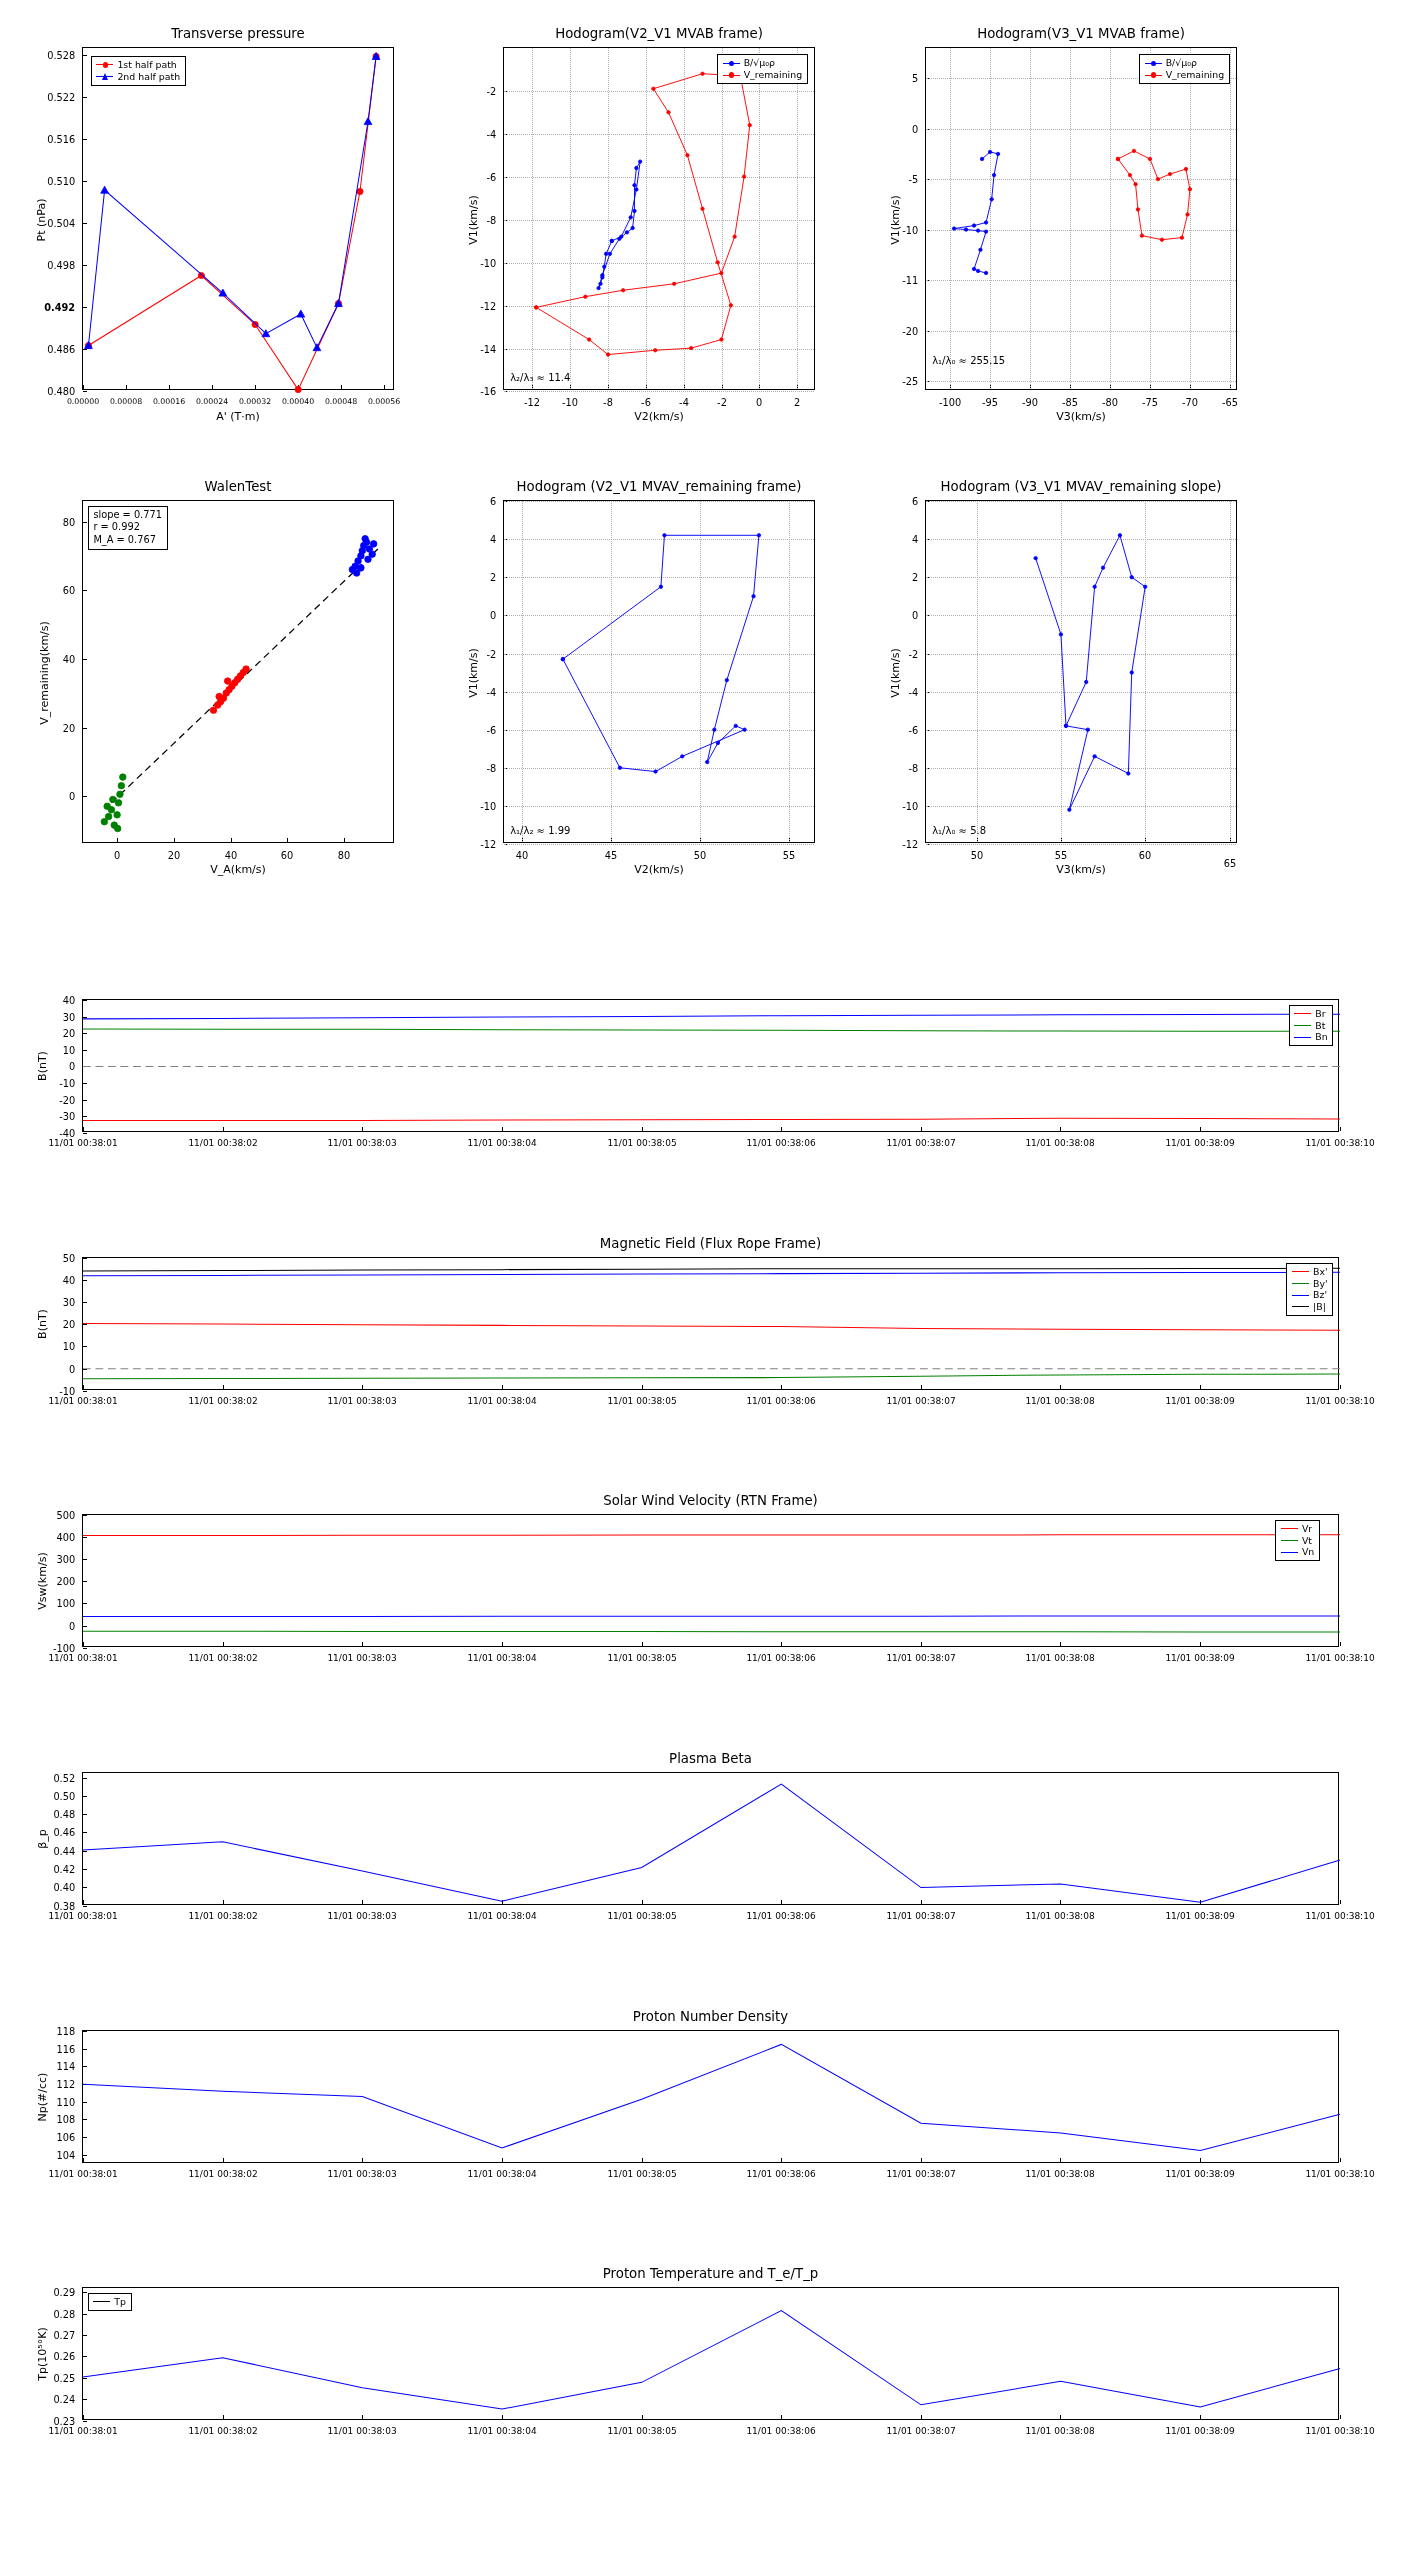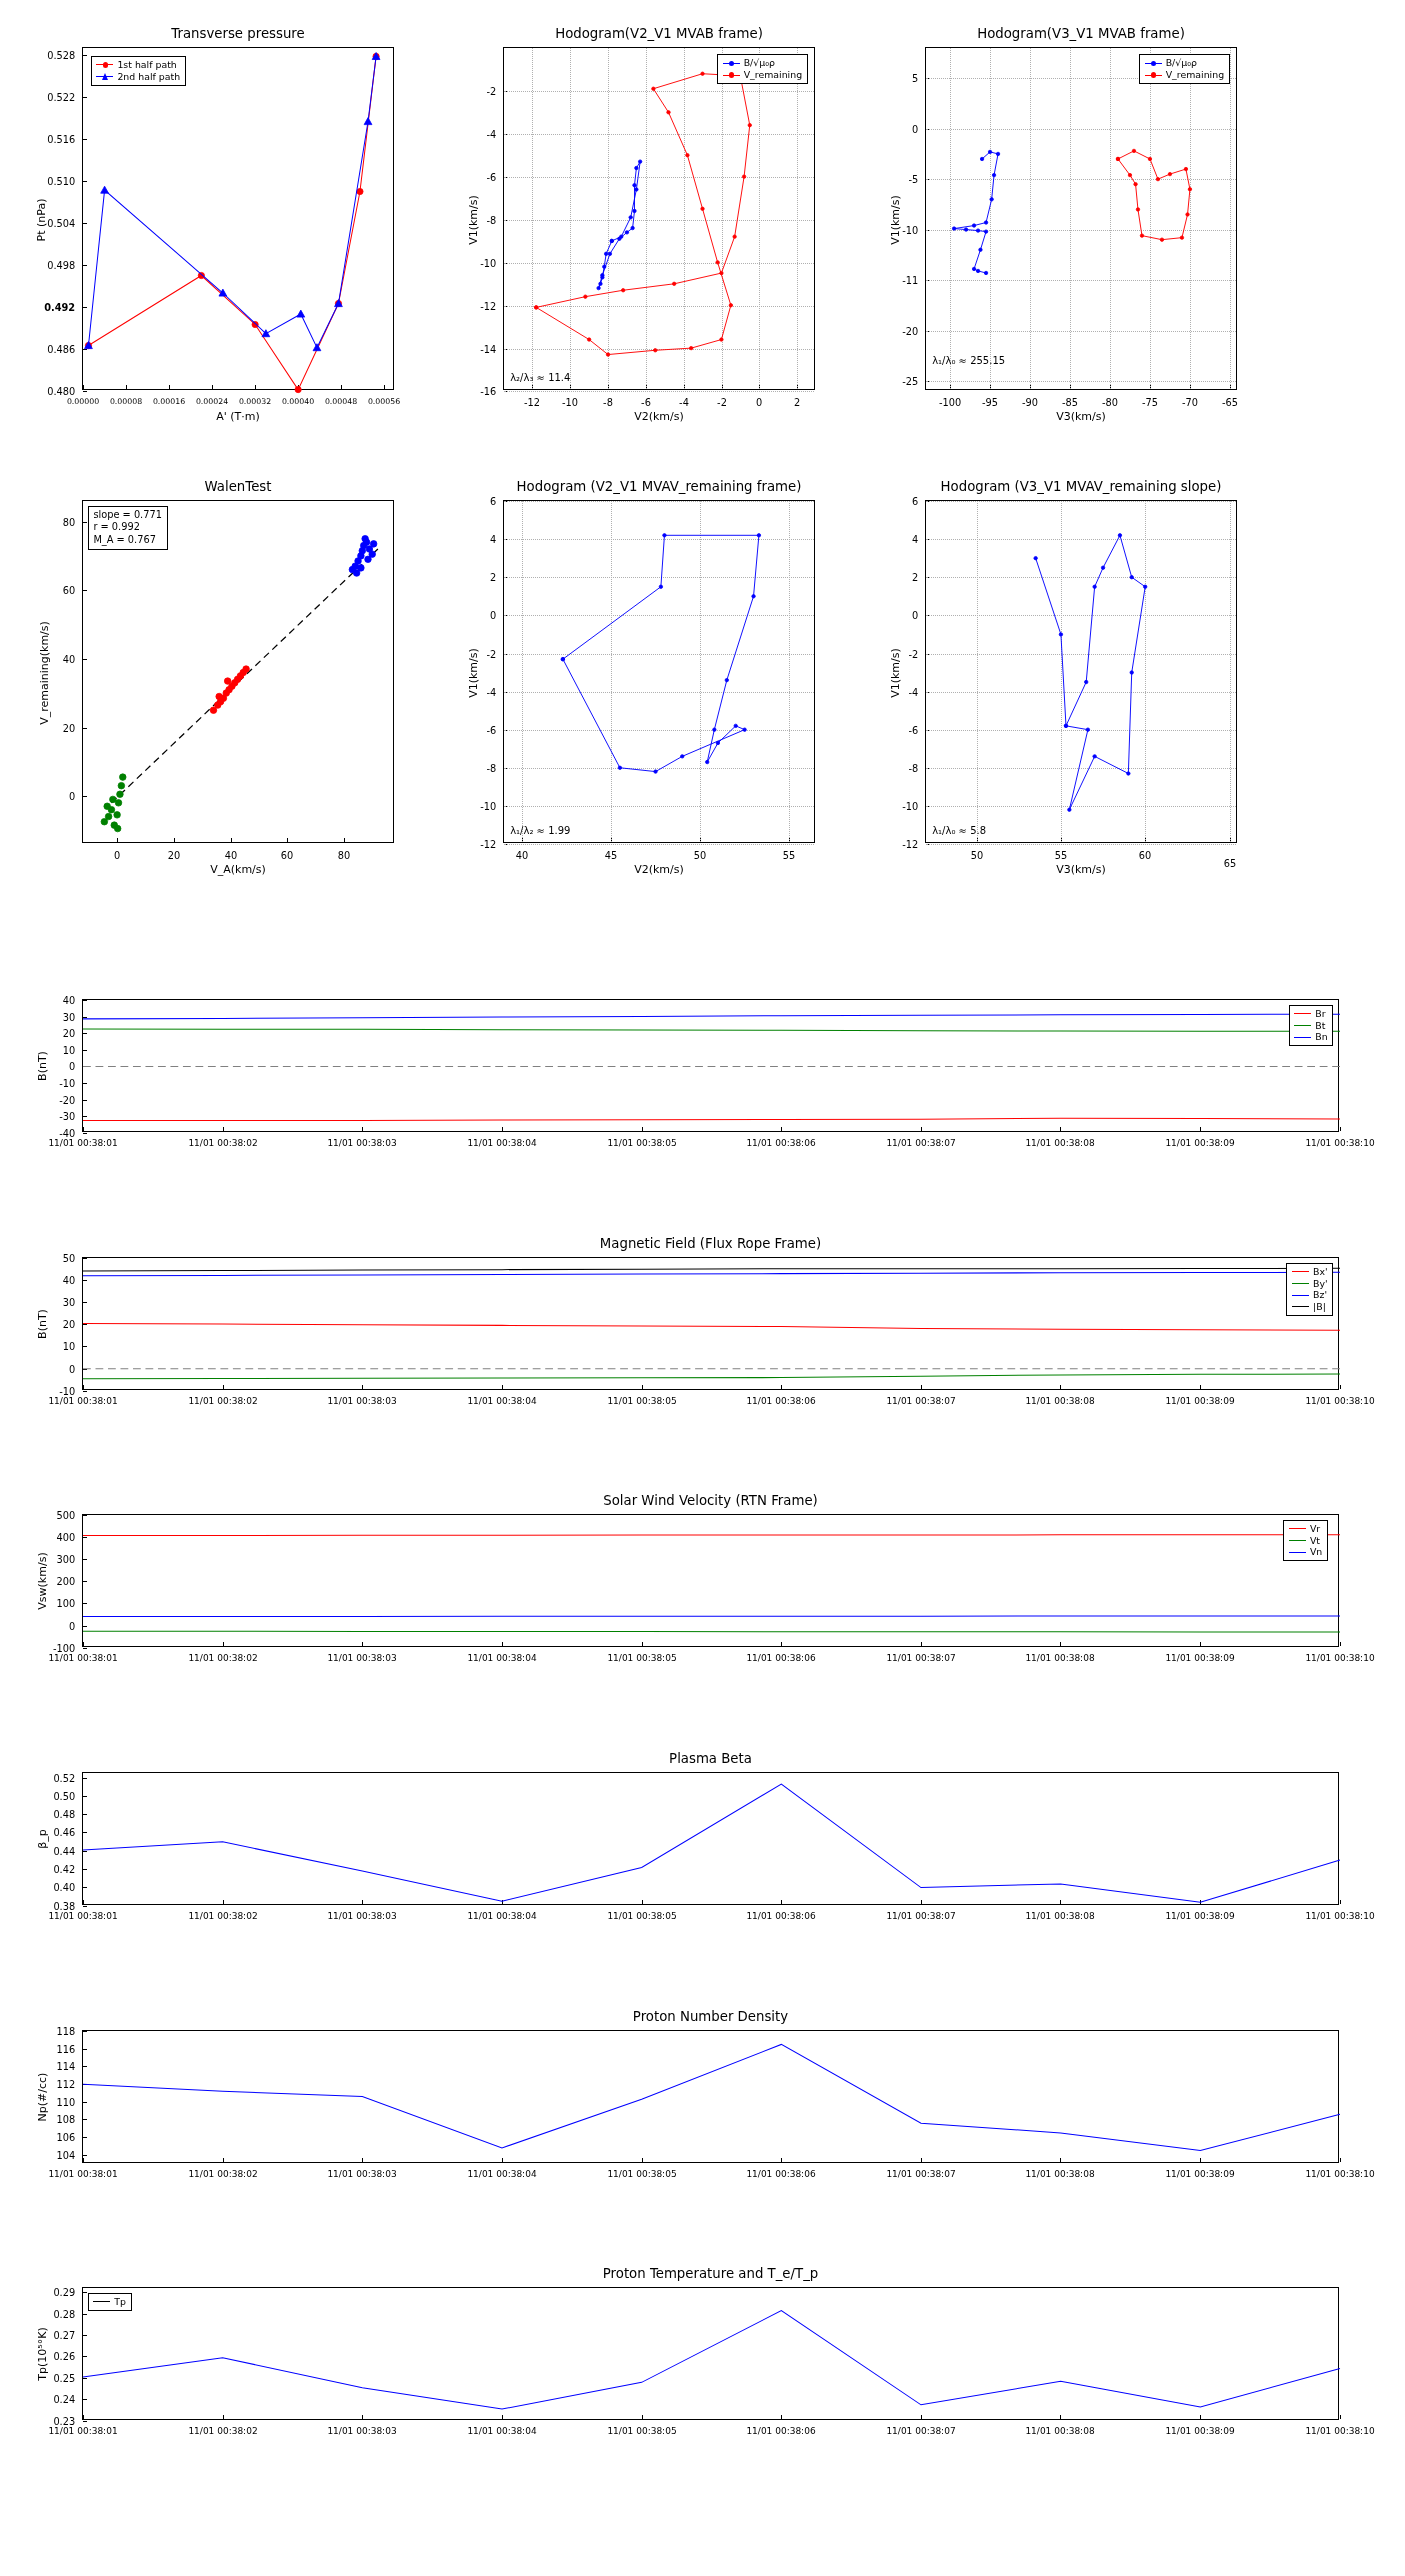--- a/index.html
+++ b/index.html
@@ -809,21 +809,21 @@
       <div class="tickx" style="left: 977px; top: 138px; font-size: 9px;">11/01 00:38:08</div>
       <div class="tickmark-x" style="left: 1117px;"></div>
       <div class="tickx" style="left: 1117px; top: 138px; font-size: 9px;">11/01 00:38:09</div>
       <div class="tickmark-x" style="left: 1257px;"></div>
       <div class="tickx" style="left: 1257px; top: 138px; font-size: 9px;">11/01 00:38:10</div>
       <svg width="1257" height="133" class="series" viewBox="0 0 1610 170">
         <polyline points="0.00,26.07 178.89,26.07 357.78,25.78 536.67,25.78 715.56,25.50 894.44,25.50 1073.33,25.50 1252.22,25.22 1431.11,25.22 1610.00,25.22" fill="none" stroke="#ff0000" stroke-width="1.3"></polyline>
         <polyline points="0.00,148.75 178.89,148.75 357.78,149.03 536.67,149.03 715.56,149.03 894.44,149.32 1073.33,149.32 1252.22,149.32 1431.11,149.60 1610.00,149.60" fill="none" stroke="#008000" stroke-width="1.3"></polyline>
         <polyline points="0.00,129.77 178.89,129.77 357.78,129.77 536.67,129.48 715.56,129.48 894.44,129.48 1073.33,129.48 1252.22,129.20 1431.11,129.20 1610.00,129.20" fill="none" stroke="#0000ff" stroke-width="1.3"></polyline>
       </svg>
-      <div class="legend" style="right: 10px; top: 4.7px;">
+      <div class="legend" style="right: 18px; top: 4.7px;">
         <div class="row">
           <span class="swatch" style="border-top-color: rgb(255, 0, 0);"></span>
           <span>Vr</span>
         </div>
         <div class="row">
           <span class="swatch" style="border-top-color: rgb(0, 128, 0);"></span>
           <span>Vt</span>
         </div>
         <div class="row">
           <span class="swatch" style="border-top-color: rgb(0, 0, 255);"></span>

